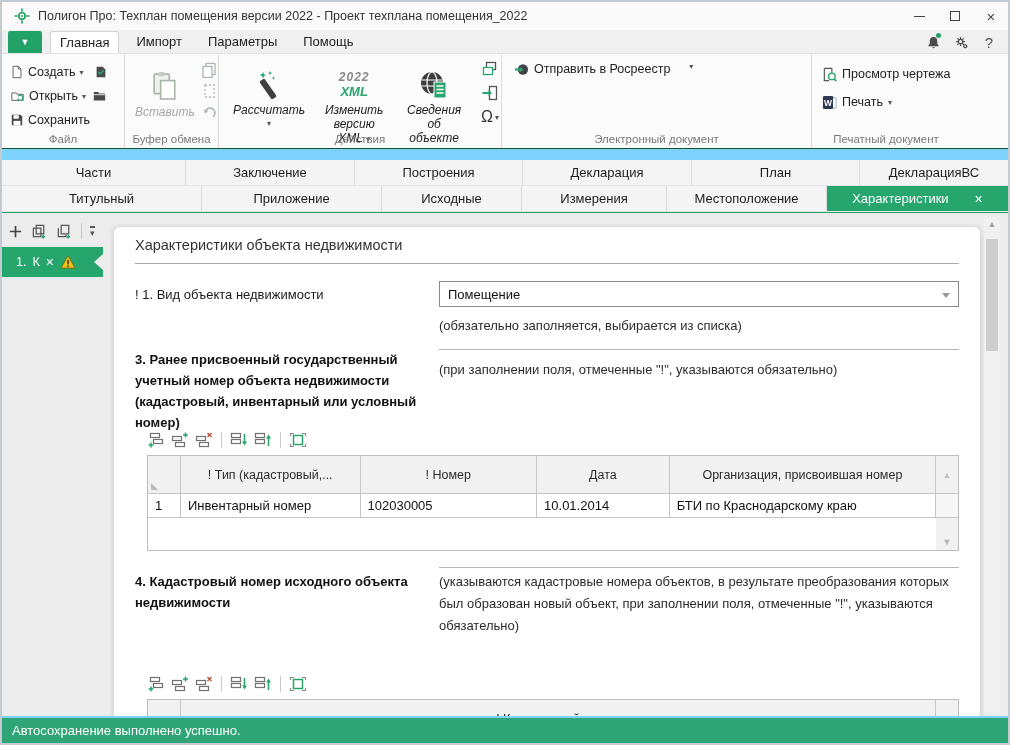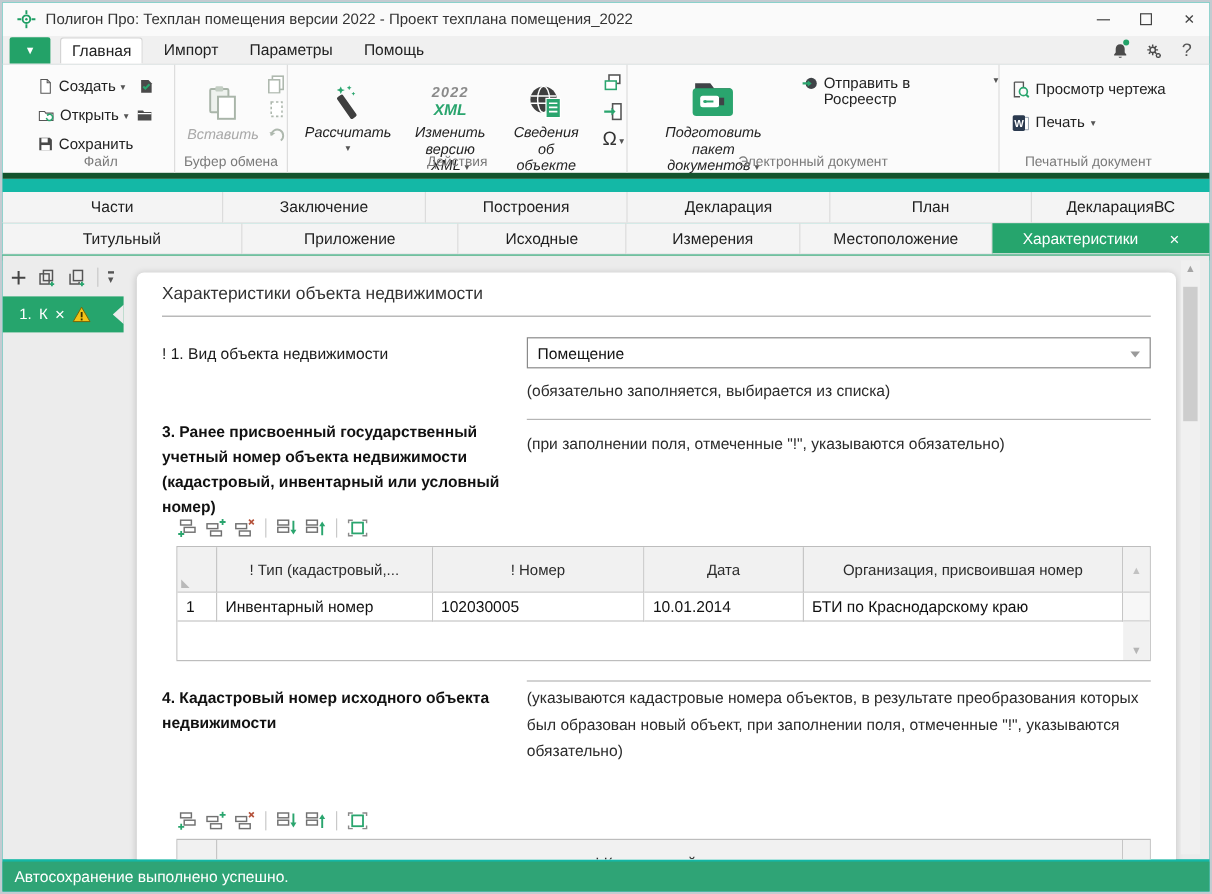--- a/index.html
+++ b/index.html
@@ -1,17 +1,17 @@
 <!DOCTYPE html>
 <html><head>
 <meta charset="utf-8">
 <style>
   * { margin:0; padding:0; box-sizing:border-box; }
   body { font-family:"Liberation Sans","DejaVu Sans",sans-serif; background:#fff; }
-  .window { position:relative; width:1010px; height:745px; border:2px solid #c3cbd1; background:#14b8a6; overflow:hidden; }
+  .window { position:relative; width:1010px; height:745px; border:2px solid #c3cbd1; background:#7dd3fc; overflow:hidden; }
 
   
   .titlebar { position:absolute; top:0; left:0; right:0; height:28px; background:#fafafa; display:flex; align-items:center; }
   .app-icon { width:16px; height:16px; margin:0 8px 0 12px; flex:0 0 auto; }
   .title-text { font-size:12.5px; color:#333; white-space:nowrap; }
   .win-controls { position:absolute; right:6px; top:0; height:28px; display:flex; align-items:center; gap:14px; }
   .win-btn { width:22px; height:22px; display:flex; align-items:center; justify-content:center; color:#444; cursor:default; }
   .glyph-min { width:11px; height:1px; background:#444; display:inline-block; }
   .glyph-max { width:10px; height:10px; border:1.5px solid #444; display:inline-block; }
   .glyph-close { font-size:15px; line-height:1; color:#444; }
@@ -19,21 +19,21 @@
   
   .menubar { position:absolute; top:28px; left:0; right:0; height:24px; background:#f0f0f0; border-bottom:1px solid #e3e3e3; display:flex; align-items:flex-end; }
   .appmenu-btn { width:34px; height:22px; margin:0 0 0 6px; background:#23a268; color:#fff; display:flex; align-items:center; justify-content:center; font-size:9px; border-radius:2px 2px 0 0; }
   .menu-tab { padding:3px 9px; font-size:13px; color:#222; height:22px; margin-left:8px; }
   .menu-tab.active { background:#fff; border:1px solid #d4d4d4; border-bottom:none; border-radius:3px 3px 0 0; }
   .menubar-icons { position:absolute; right:10px; bottom:2px; display:flex; align-items:center; gap:10px; }
   .mb-ic { position:relative; width:18px; height:18px; display:flex; align-items:center; justify-content:center; color:#555; font-size:14px; }
   .bell-dot { position:absolute; top:0; right:1px; width:5px; height:5px; border-radius:50%; background:#23a268; }
 
   
-  .ribbon { position:absolute; top:52px; left:0; right:0; height:95px; background:#fbfbfb; border-bottom:5px solid #14532d; display:flex;padding-left:21px; }
+  .ribbon { position:absolute; top:52px; left:0; right:0; height:95px; background:#fbfbfb; border-bottom:1px solid #14532d; display:flex; }
   .rgroup { position:relative; height:100%; border-right:1px solid #ddd; }
   .glabel { position:absolute; bottom:3px; left:0; right:0; text-align:center; font-size:11.5px; color:#7a7a7a; }
   .g-file { width:123px; padding:6px 6px 0 8px; }
   .g-clip { width:94px; }
   .g-act  { width:283px; }
   .g-edoc { width:310px; }
   .g-print{ width:148px; padding:8px 0 0 10px; }
   .file-row { display:flex; align-items:center; gap:4px; height:24px; font-size:12.5px; color:#222; }
   .caret { font-size:8px; color:#555; }
   .smallbtn { display:flex; align-items:center; gap:5px; font-size:12.5px; color:#222; height:24px; }
@@ -274,34 +274,20 @@
               <span style="font-size:16px;color:#333;">Ω</span>
               <span class="caret">▾</span>
             </span>
         </div>
       </div>
       <div class="glabel">Действия</div>
     </div>
 
     <div class="rgroup g-edoc">
       <div class="edoc-wrap">
-        <div class="bigbtn" style="width:130px">
-          <span class="bigicon">
-            <svg viewBox="0 0 40 32" width="42" height="34">
-                <path d="M6 3h12l3 4h13v4H6z" fill="#3f4347"></path>
-                <rect x="4" y="7" width="32" height="22" rx="3" fill="#2aa56e"></rect>
-                <rect x="10" y="13" width="15" height="9" rx="2" fill="#fff"></rect>
-                <path d="M12.5 17.5h8" stroke="#2aa56e" stroke-width="1.5"></path>
-                <circle cx="14" cy="17.5" r="1.2" fill="#2aa56e"></circle>
-                <rect x="25" y="14.5" width="4" height="6" fill="#3f4347"></rect>
-              </svg>
-          </span>
-          <span>Подготовить пакет</span>
-          <span><span>документов</span> <span class="caret">▾</span></span>
-        </div>
         <div class="sendbtn">
           <svg viewBox="0 0 16 16" width="15" height="15">
               <circle cx="9.5" cy="8" r="5.5" fill="#3f4347"></circle>
               <path d="M1 8h7" stroke="#2aa56e" stroke-width="2.4"></path>
               <path d="M6 4.8L10 8l-4 3.2z" fill="#2aa56e"></path>
             </svg>
           <span>Отправить в Росреестр</span>
           <span class="caret" style="margin-left:14px">▾</span>
         </div>
       </div>

